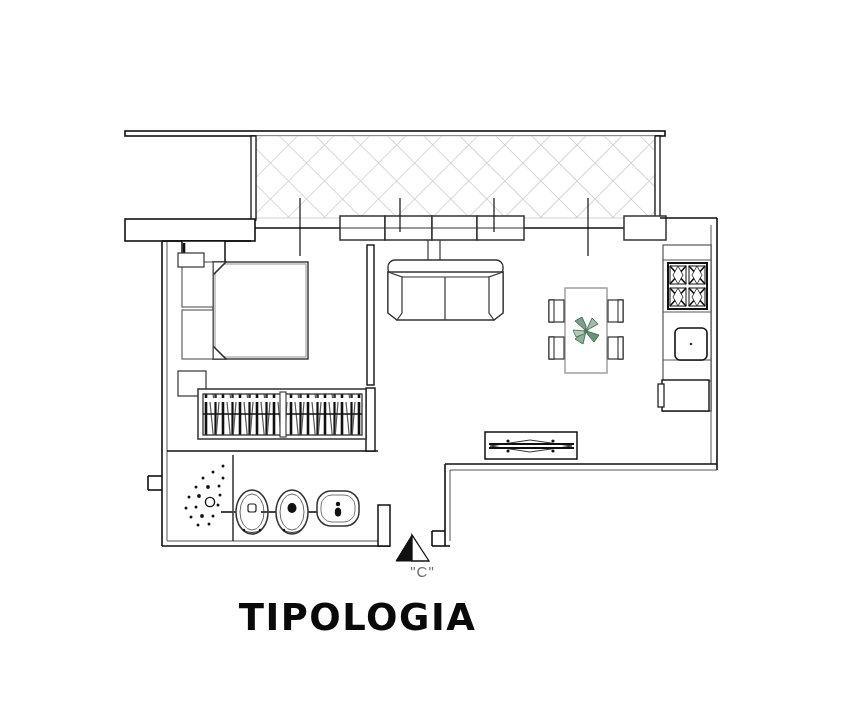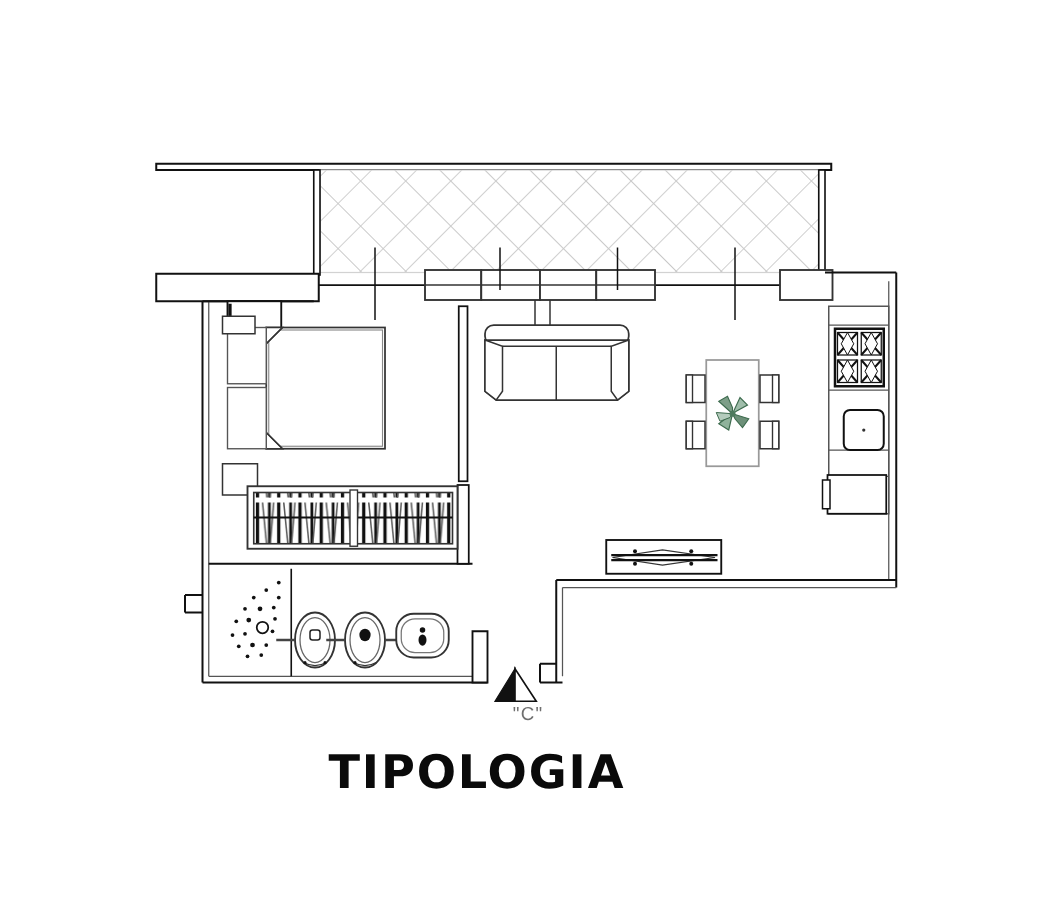--- a/index.html
+++ b/index.html
@@ -33,21 +33,20 @@
     top: 596px;
     width: 715px;
     text-align: center;
     font-family: "DejaVu Sans", sans-serif;
     font-weight: bold;
     font-size: 37px;
     letter-spacing: 1.5px;
     color: #0a0a0a;
     line-height: 44px;
     user-select: none;
-    padding-left: 24px;
   }
   .north-label {
     position: absolute;
     left: 0;
     top: 563px;
     width: 845px;
     text-align: center;
     font-family: "Liberation Sans", sans-serif;
     font-size: 15px;
     color: #6f6f6f;

